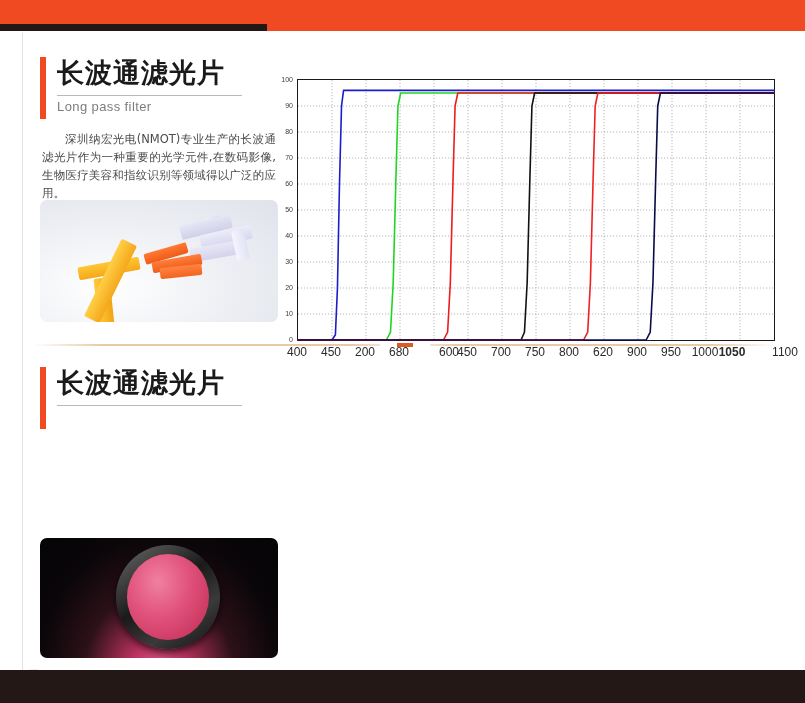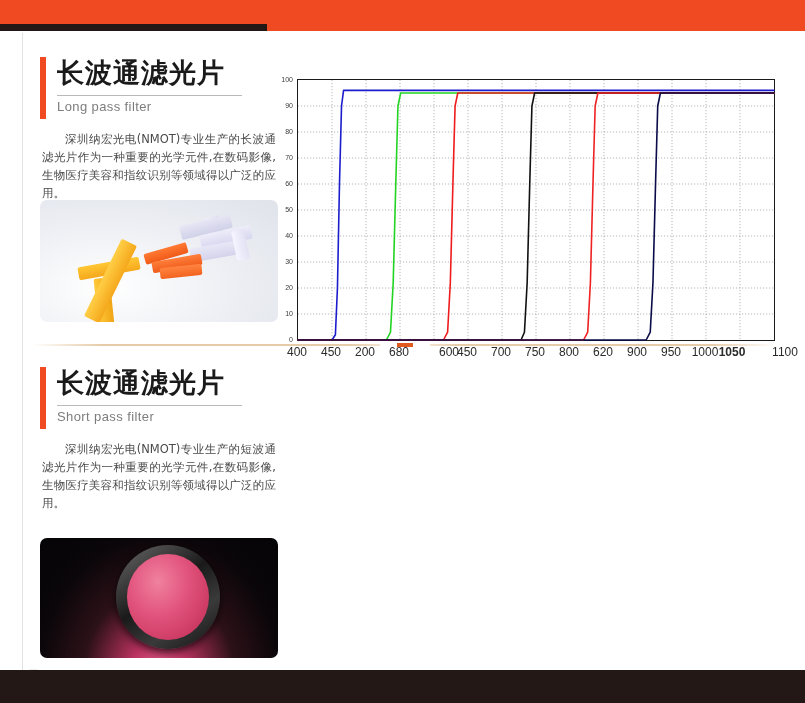--- a/index.html
+++ b/index.html
@@ -253,23 +253,21 @@
     <div class="div-dash"></div>
     <div class="div-r"></div>
   </div>
 
   <div class="section sec2">
     <div class="leftcol" style="top:10px">
       <div class="title-wrap">
         <div class="accent-bar"></div>
         <div class="title-cn">长波通滤光片</div>
         <div class="title-rule"></div>
-        <div class="title-en">Short pass filter</div>
       </div>
-      <div class="body-cn">深圳纳宏光电(NMOT)专业生产的短波通滤光片作为一种重要的光学元件,在数码影像,生物医疗美容和指纹识别等领域得以广泛的应用。</div>
     </div>
 
   </div>
 
   <div class="photo photo2">
     <div class="lens-ring">
       <div class="lens-glass"></div>
     </div>
   </div>
   <div class="photo2-badge" style="position:absolute;left:28px;top:650px">

